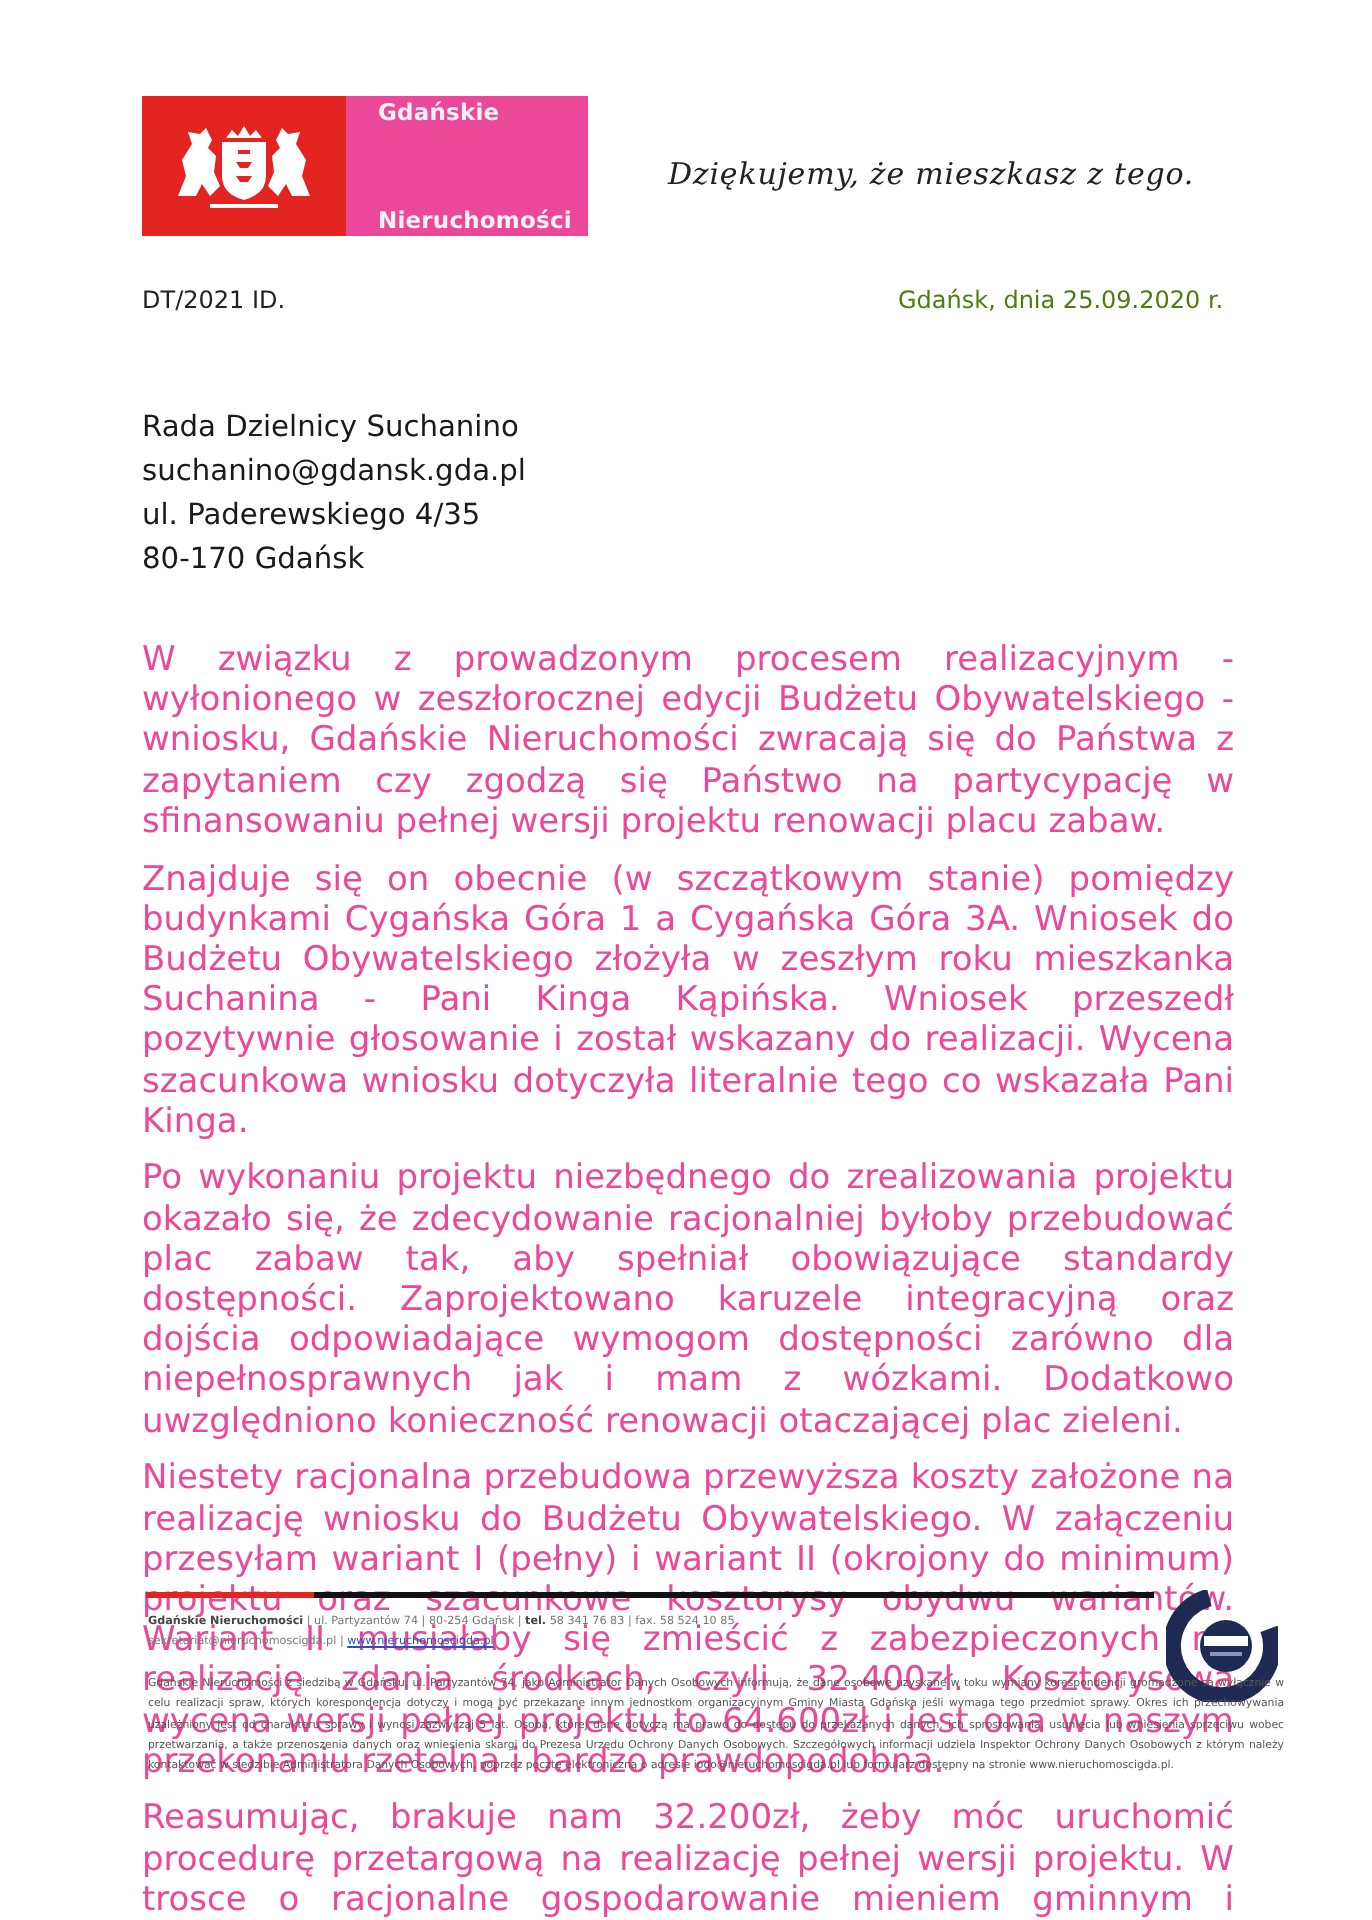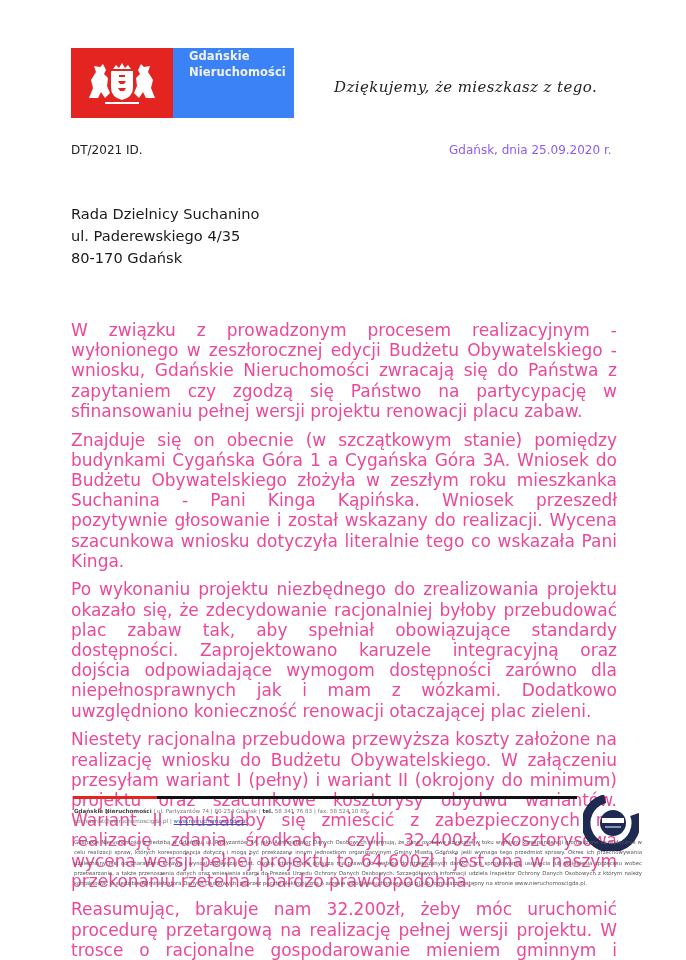--- a/index.html
+++ b/index.html
@@ -1,27 +1,27 @@
 <!DOCTYPE html>
 <html><head>
 <meta charset="utf-8">
 <style>
   * { margin: 0; padding: 0; box-sizing: border-box; }
   html, body { width: 686px; height: 960px; background: #ffffff; overflow: hidden; }
   body { font-family: "DejaVu Sans", sans-serif; color: #1e1e1e; position: relative; }
 
   .logo { position: absolute; left: 71px; top: 48px; width: 223px; height: 70px; display: flex; }
   .logo-red { width: 102px; height: 100%; background: #e32421; display: flex; align-items: center; justify-content: center; }
-  .logo-dark { flex: 1; height: 100%; background: #3b82f6; display: flex; flex-direction: column; justify-content: flex-start; padding-left: 16px; }
+  .logo-dark { flex: 1; height: 100%; background: #ec4899; display: flex; flex-direction: column; justify-content: space-between; padding-left: 16px; }
   .logo-dark span { color: #f2f2f2; font-size: 11.5px; font-weight: bold; line-height: 16px; letter-spacing: 0.1px; }
 
   .motto { position: absolute; left: 334px; top: 78px; font-family: "DejaVu Serif", serif; font-style: italic; font-size: 15px; color: #222; letter-spacing: 0.4px; }
 
   .ref { position: absolute; left: 71px; top: 143px; font-size: 12px; color: #222; }
-  .date { position: absolute; left: 449px; top: 143px; font-size: 12px; color: #8b5cf6; }
+  .date { position: absolute; left: 449px; top: 143px; font-size: 12px; color: #4d7c0f; }
 
   .addr { position: absolute; left: 71px; top: 203px; font-size: 14.6px; font-weight: normal; line-height: 22px; color: #1a1a1a; }
 
   .body { position: absolute; left: 71px; top: 320px; width: 546px; font-size: 17px; line-height: 20.2px; color: #ec4899; }
   .body p { text-align: justify; margin-bottom: 8.5px; }
 
   .footer-rule { position: absolute; left: 73px; top: 796px; width: 504px; height: 3px; display: flex; }
   .footer-rule .red { width: 84px; background: #e32421; }
   .footer-rule .black { flex: 1; background: #111; }
 
@@ -65,20 +65,21 @@
   </div>
 </div>
 
 <div class="motto">Dziękujemy, że mieszkasz z tego.</div>
 
 <div class="ref">DT/2021 ID.</div>
 <div class="date">Gdańsk, dnia 25.09.2020 r.</div>
 
 <div class="addr">
   <div>Rada Dzielnicy Suchanino</div>
+  <div>suchanino@gdansk.gda.pl</div>
   <div>ul. Paderewskiego 4/35</div>
   <div>80-170 Gdańsk</div>
 </div>
 
 <div class="body">
   <p>W związku z prowadzonym procesem realizacyjnym - wyłonionego w zeszłorocznej edycji Budżetu Obywatelskiego - wniosku, Gdańskie Nieruchomości zwracają się do Państwa z zapytaniem czy zgodzą się Państwo na partycypację w sfinansowaniu pełnej wersji projektu renowacji placu zabaw.</p>
   <p>Znajduje się on obecnie (w szczątkowym stanie) pomiędzy budynkami Cygańska Góra 1 a Cygańska Góra 3A. Wniosek do Budżetu Obywatelskiego złożyła w zeszłym roku mieszkanka Suchanina - Pani Kinga Kąpińska. Wniosek przeszedł pozytywnie głosowanie i został wskazany do realizacji. Wycena szacunkowa wniosku dotyczyła literalnie tego co wskazała Pani Kinga.</p>
   <p>Po wykonaniu projektu niezbędnego do zrealizowania projektu okazało się, że zdecydowanie racjonalniej byłoby przebudować plac zabaw tak, aby spełniał obowiązujące standardy dostępności. Zaprojektowano karuzele integracyjną oraz dojścia odpowiadające wymogom dostępności zarówno dla niepełnosprawnych jak i mam z wózkami. Dodatkowo uwzględniono konieczność renowacji otaczającej plac zieleni.</p>
   <p>Niestety racjonalna przebudowa przewyższa koszty założone na realizację wniosku do Budżetu Obywatelskiego. W załączeniu przesyłam wariant I (pełny) i wariant II (okrojony do minimum) projektu oraz szacunkowe kosztorysy obydwu wariantów.  Wariant II musiałaby się zmieścić z zabezpieczonych na realizację zdania środkach, czyli 32.400zł. Kosztorysowa wycena wersji pełnej projektu to 64.600zł i jest ona w naszym przekonaniu rzetelna i bardzo prawdopodobna.</p>
   <p>Reasumując, brakuje nam 32.200zł, żeby móc uruchomić procedurę przetargową na realizację pełnej wersji projektu. W trosce o racjonalne gospodarowanie mieniem gminnym i skuteczne</p>

